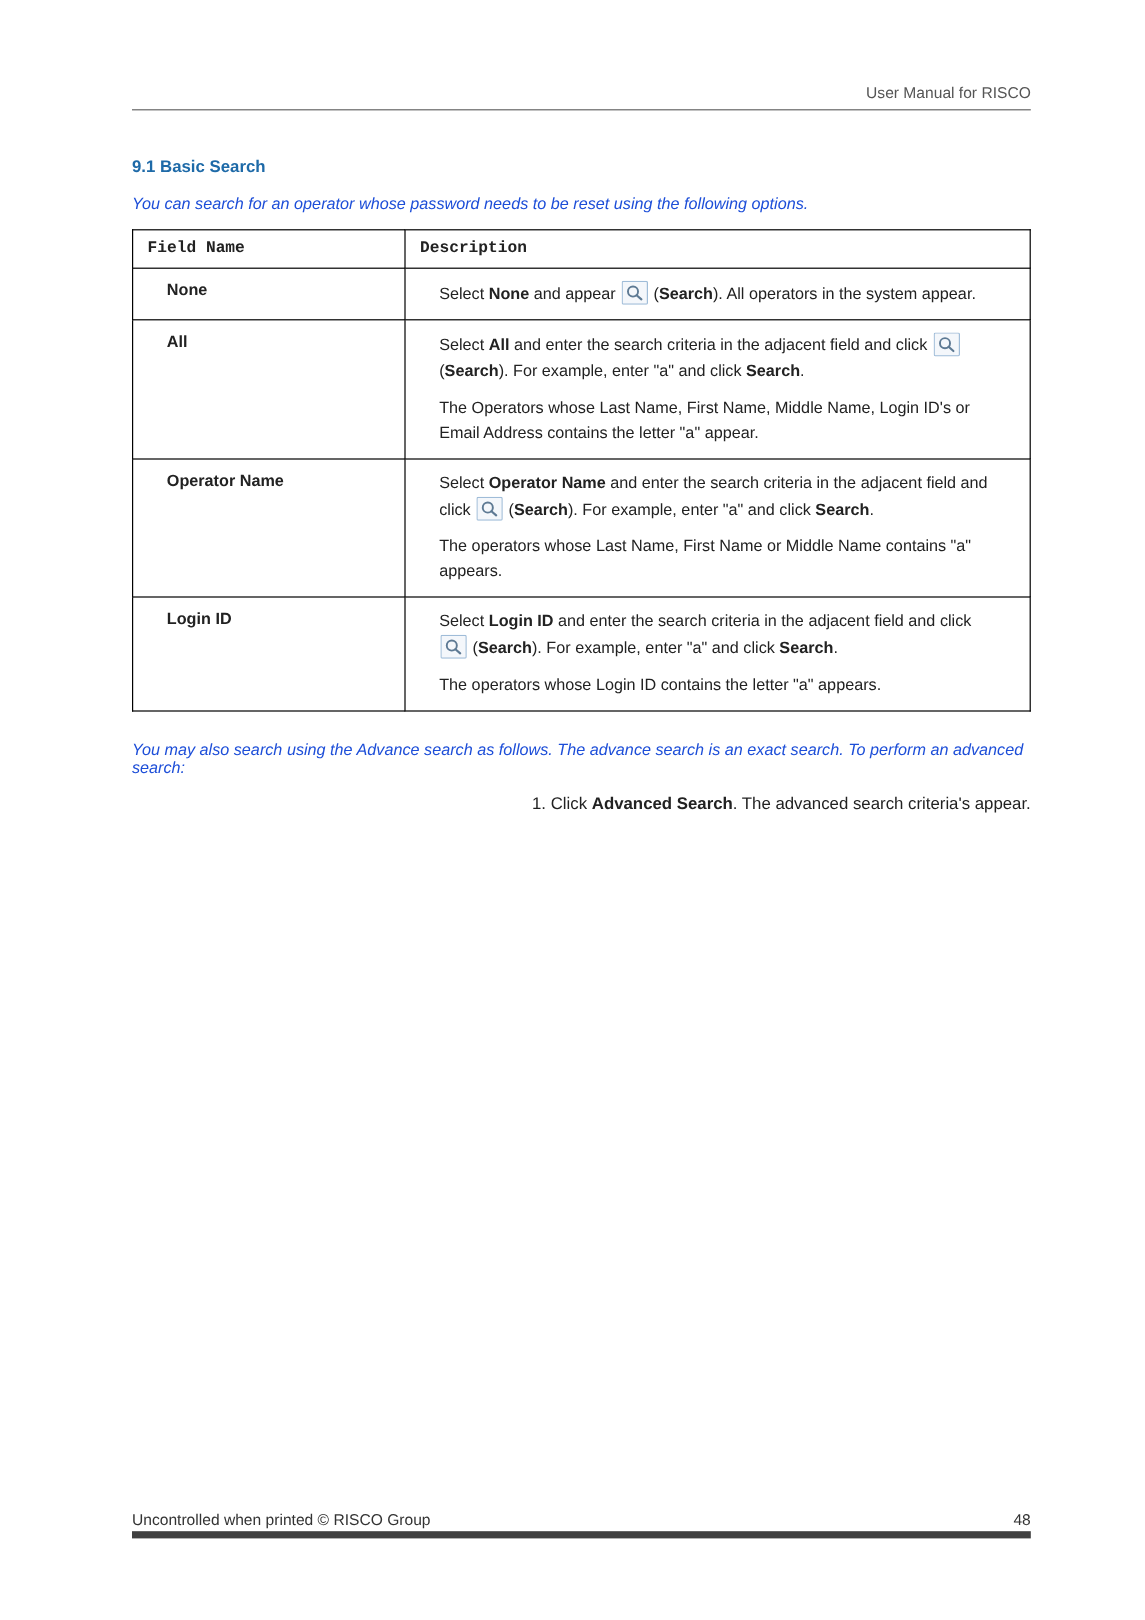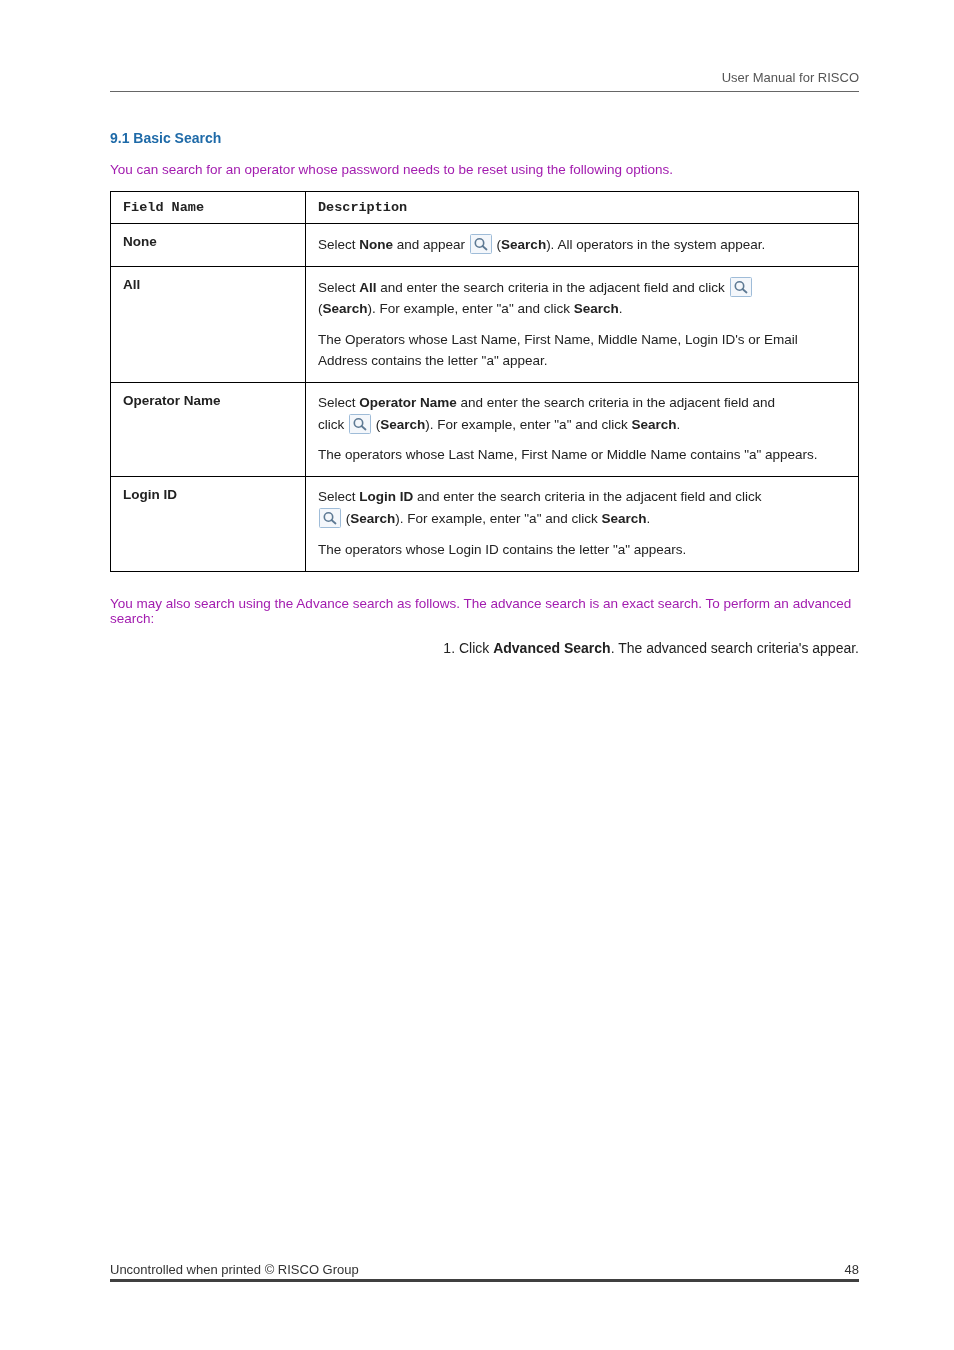--- a/index.html
+++ b/index.html
@@ -25,32 +25,33 @@
     margin-bottom: 38px;
   }
   .sect-head {
     color: #1e6aa8;
     font-weight: 700;
     font-size: 14px;
     margin-bottom: 16px;
   }
   .lead {
     font-size: 13.5px;
-    color: #a21caf;
+    color: #1d4ed8;
     margin-bottom: 14px;
+    font-style: italic;
   }
   table.fields {
     width: 100%;
     border-collapse: collapse;
     margin-bottom: 24px;
   }
   table.fields th, table.fields td {
     border: 1px solid #000;
     vertical-align: top;
-    padding: 10px 12px;
+    padding: 10px 28px;
     font-size: 13.5px;
     color: #222;
     text-align: left;
   }
   table.fields th {
     font-family: Liberation Mono, monospace;
     font-weight: 700;
     text-align: left;
     padding: 8px 12px;
   }
@@ -74,21 +75,21 @@
   }
   .icon-search svg { display: block; }
   .ol-text { font-family: Arial, sans-serif; font-size: 14px; text-align: right; }
   .footer {
     position: absolute;
     left: 110px;
     right: 95px;
     bottom: 68px;
     font-size: 13px;
     color: #333;
-    border-bottom: 3px solid #404040;
+    border-bottom: 6px solid #404040;
     padding-bottom: 2px;
     display: flex;
     justify-content: space-between;
   }
 </style>
 </head>
 <body>
 
 <svg width="0" height="0" style="position:absolute">
   <symbol id="search-icon-sym" viewBox="0 0 22 20">

